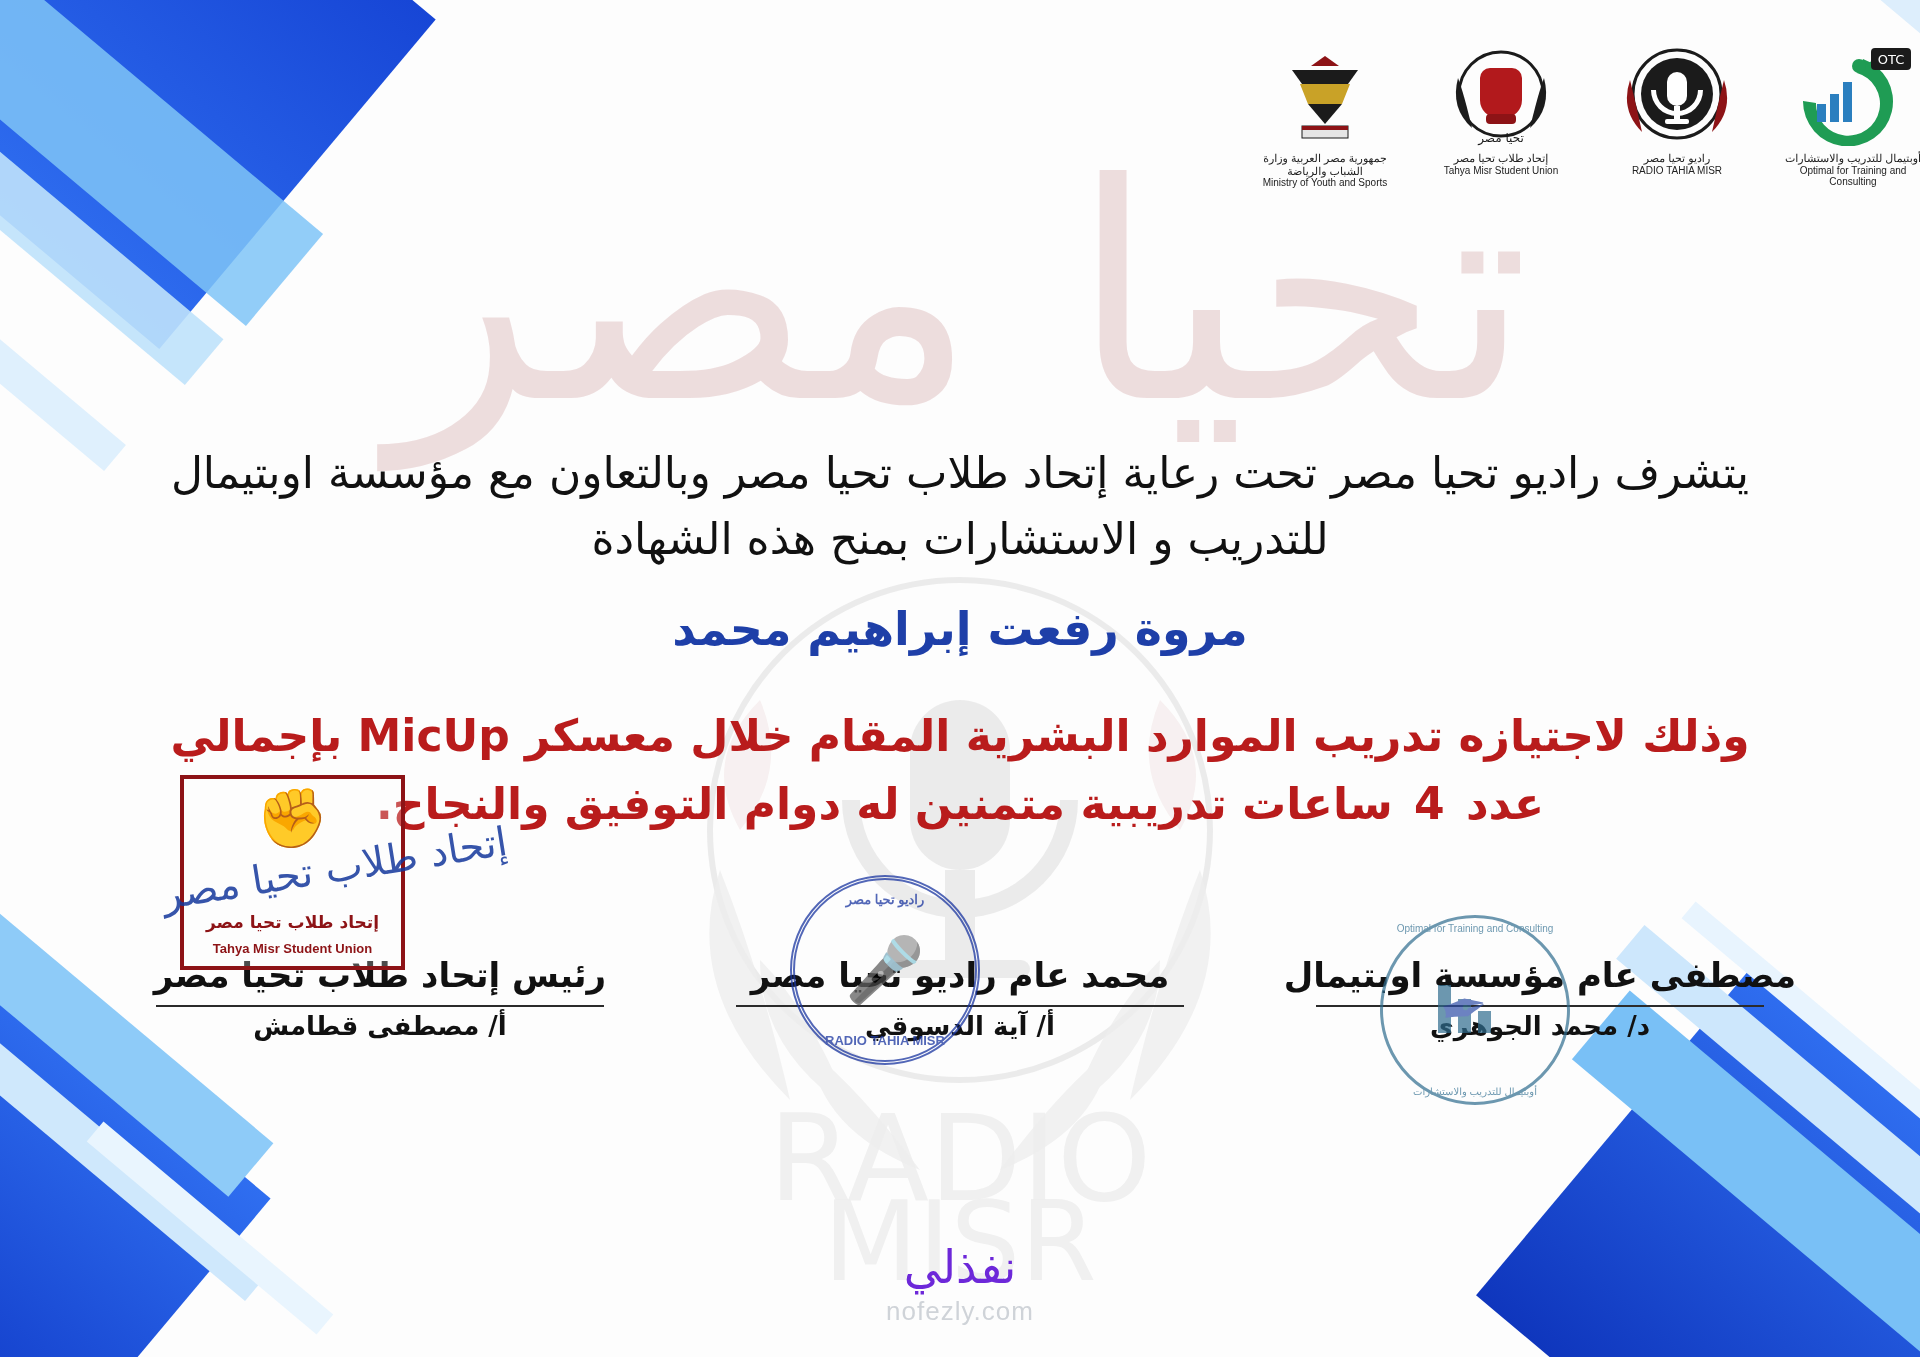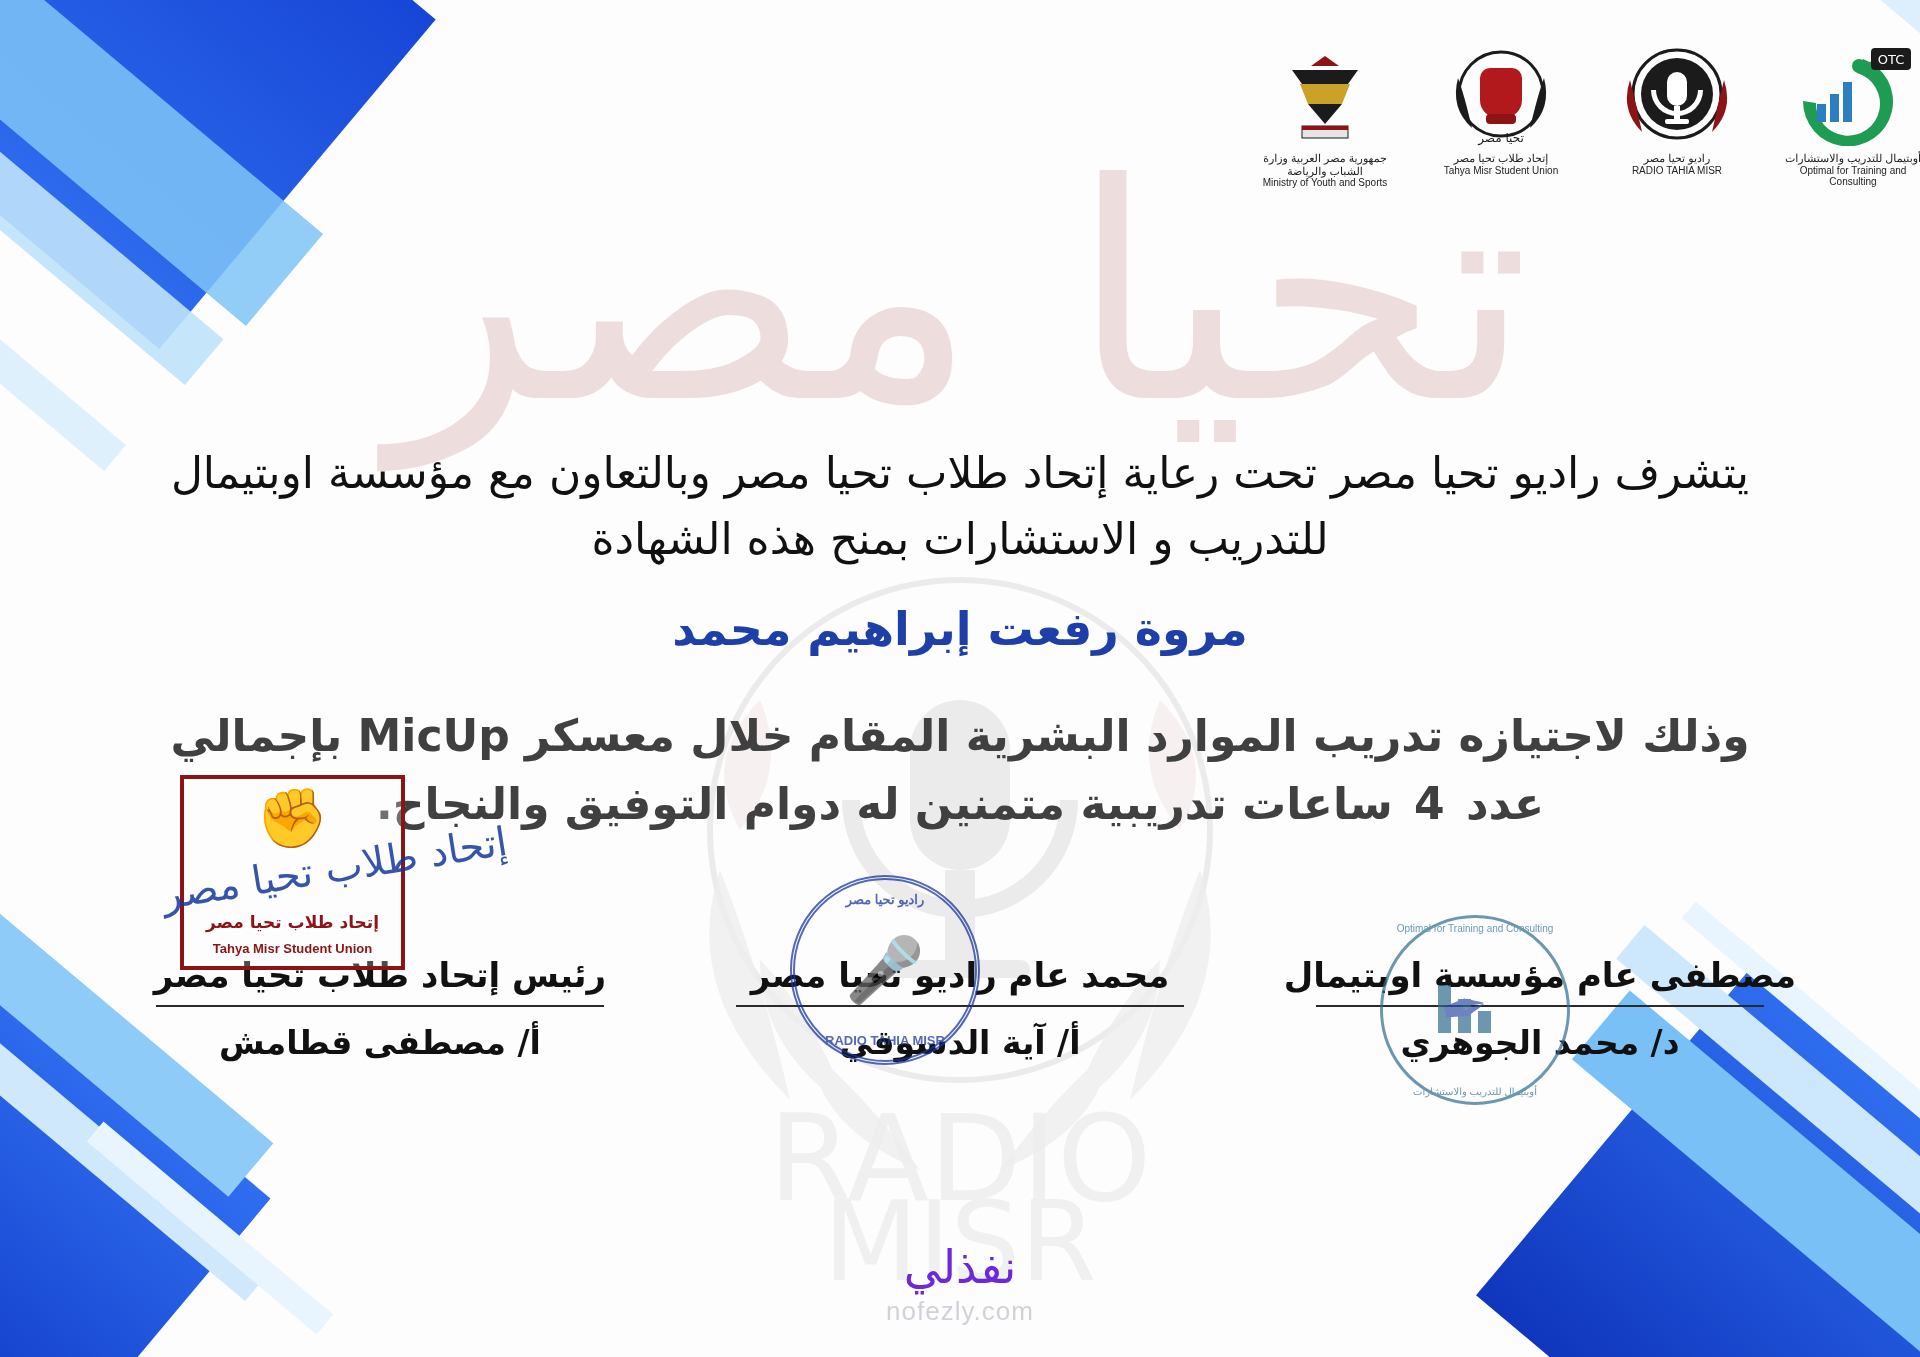--- a/index.html
+++ b/index.html
@@ -199,21 +199,21 @@
     font-family: "DejaVu Sans", sans-serif;
     font-size: 46px;
     font-weight: 700;
     color: #1e3fa8;
   }
   .para2 {
     margin-top: 46px;
     font-family: "DejaVu Sans", sans-serif;
     font-size: 44px;
     line-height: 1.55;
-    color: #404040;
+    color: #b91c1c;
     font-weight: 700;
   }
   .hours {
     display: inline-block;
     padding: 0 6px;
   }
 
   
   .signs {
     position: absolute;
@@ -236,23 +236,23 @@
     color: #111;
     white-space: nowrap;
   }
   .sign .rule {
     margin: 10px auto 0;
     width: 86%;
     height: 2px;
     background: #2b2b2b;
   }
   .sign .person {
-    margin-top: 16px;
-    font-family: "DejaVu Sans", sans-serif;
-    font-size: 33px;
+    margin-top: 4px;
+    font-family: "DejaVu Sans", sans-serif;
+    font-size: 26px;
     font-weight: 700;
     color: #111;
   }
 
   
   .stamp {
     position: absolute;
     pointer-events: none;
   }
   .stamp-tmsu {

